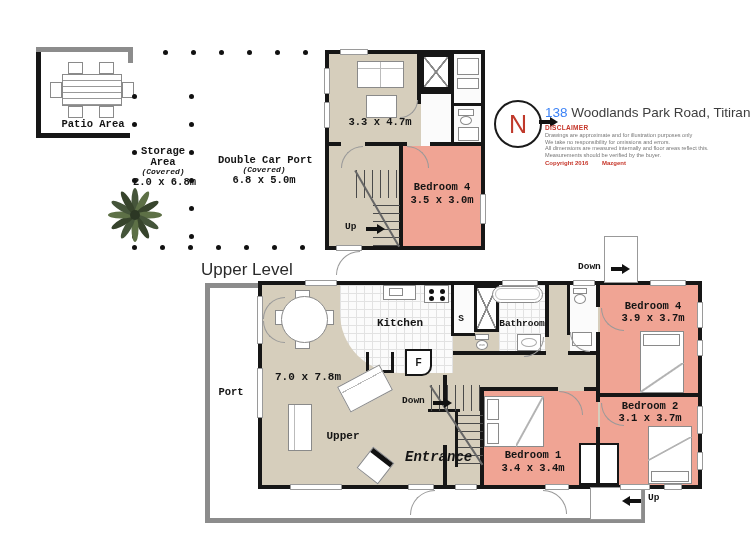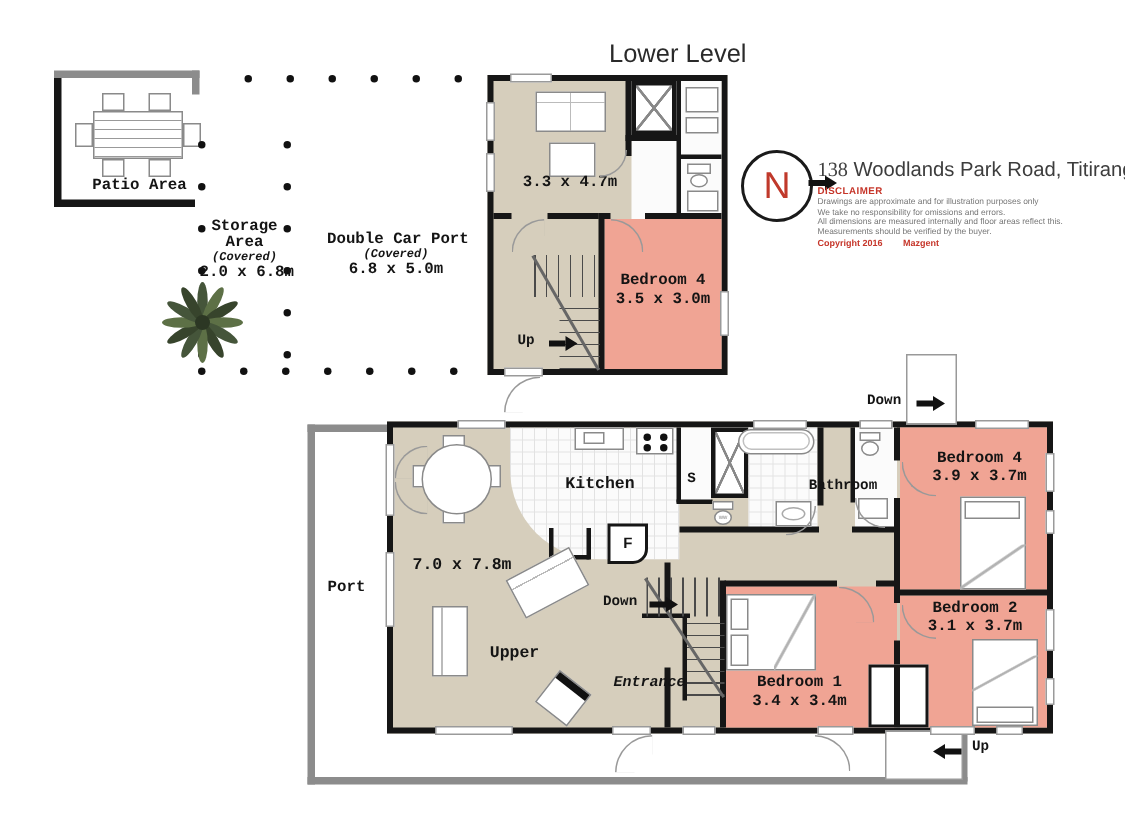--- a/index.html
+++ b/index.html
@@ -34,39 +34,39 @@
   .arr{position:absolute;display:flex;align-items:center;}
   .arr .sh{width:11px;height:4px;background:#111;}
   .arr .hd{width:0;height:0;border-top:5px solid transparent;border-bottom:5px solid transparent;}
   .arr-e .hd{border-left:8px solid #111;}
   .arr-w{flex-direction:row-reverse;}
   .arr-w .hd{border-right:8px solid #111;}
   .fold{position:absolute;background:linear-gradient(to bottom right,transparent 46%,#b3b3b3 48%,#b3b3b3 50%,transparent 52%);}
   .compass{position:absolute;width:44px;height:44px;border:2.5px solid #1a1a1a;border-radius:50%;background:#fff;
            display:flex;align-items:center;justify-content:center;font-size:25px;color:#c0392b;}
   .addr-line1{position:absolute;font-size:13.5px;color:#3d3d3d;white-space:nowrap;}
-  .addr-line1 .num{color:#404040;font-family:Liberation Serif, serif;}
+  .addr-line1 .num{color:#3b82f6;}
   .disc-title{position:absolute;font-size:6.5px;font-weight:bold;color:#c6362a;letter-spacing:.3px;}
   .disc-line{font-size:5.6px;color:#777;line-height:6.6px;white-space:nowrap;}
   .copy{position:absolute;font-size:6px;font-weight:bold;color:#c6362a;white-space:nowrap;}
   .copy .brand{margin-left:12px;}
   .beigebase{position:absolute;box-sizing:border-box;border:4px solid #161616;background:#d6cebc;}
   .pink{background:#f0a494;}
   .whiteroom{background:#fbfbfb;}
   .closet{position:absolute;background:#fff;border:2.5px solid #161616;box-sizing:border-box;}
   .fbox{position:absolute;background:#fff;border:2.5px solid #161616;box-sizing:border-box;border-bottom-right-radius:10px;
         display:flex;align-items:center;justify-content:center;font-weight:bold;font-size:10px;color:#141414;}
   .tinylbl{position:absolute;font-size:4px;color:#888;text-align:center;}
 </style>
 </head>
 <body>
 
 <div class="canvas">
 
-  <div class="title" style="left:406px;top:26px;">Lower Level</div>
+  <div class="title" style="left:201px;top:260px;">Upper Level</div>
 
   <div>
     <div class="gwall" style="left:36px;top:47px;width:97px;height:5px;"></div>
     <div class="gwall" style="left:128px;top:47px;width:5px;height:16px;"></div>
     <div class="wall" style="left:36px;top:52px;width:5px;height:86px;"></div>
     <div class="wall" style="left:36px;top:133px;width:94px;height:5px;"></div>
     <div class="furn" style="left:62px;top:74px;width:60px;height:32px;background-image:repeating-linear-gradient(0deg,#999 0 1px,transparent 1px 6px);"></div>
     <div class="furn" style="left:68px;top:62px;width:15px;height:12px;"></div>
     <div class="furn" style="left:99px;top:62px;width:15px;height:12px;"></div>
     <div class="furn" style="left:68px;top:106px;width:15px;height:12px;"></div>
@@ -336,24 +336,24 @@
     <div class="arc arc-tr" style="left:543px;top:490px;width:24px;height:24px;"></div>
 
     <div class="arc arc-bl" style="left:601px;top:308px;width:23px;height:23px;"></div>
     <div class="arc arc-bl" style="left:601px;top:403px;width:23px;height:23px;"></div>
     <div class="arc arc-tr" style="left:559px;top:391px;width:24px;height:24px;"></div>
     <div class="arc arc-br" style="left:524px;top:337px;width:20px;height:20px;"></div>
     <div class="arc arc-bl" style="left:570px;top:332px;width:20px;height:20px;"></div>
 
     <div class="lbl" style="left:370px;top:317px;width:60px;font-size:11px;">Kitchen</div>
     <div class="lbl lbl-s" style="left:453px;top:314px;width:16px;">S</div>
-    <div class="lbl" style="left:494px;top:319px;width:56px;font-size:9.5px;margin-left:40px;">Bathroom</div>
+    <div class="lbl" style="left:494px;top:319px;width:56px;font-size:9.5px;">Bathroom</div>
     <div class="lbl" style="left:275px;top:371px;width:60px;font-size:11px;">7.0 x 7.8m</div>
     <div class="lbl" style="left:318px;top:430px;width:50px;font-size:11px;">Upper</div>
-    <div class="lbl" style="left:405px;top:450px;width:56px;font-size:10px;font-style:italic;">Entrance</div>
+    <div class="lbl" style="left:405px;top:450px;width:56px;font-size:14px;font-style:italic;">Entrance</div>
     <div class="lbl" style="left:483px;top:450px;width:100px;">Bedroom 1</div>
     <div class="lbl" style="left:483px;top:463px;width:100px;">3.4 x 3.4m</div>
     <div class="lbl" style="left:605px;top:401px;width:90px;">Bedroom 2</div>
     <div class="lbl" style="left:605px;top:413px;width:90px;">3.1 x 3.7m</div>
     <div class="lbl" style="left:608px;top:301px;width:90px;">Bedroom 4</div>
     <div class="lbl" style="left:608px;top:313px;width:90px;">3.9 x 3.7m</div>
   </div>
 
 </div>
 

